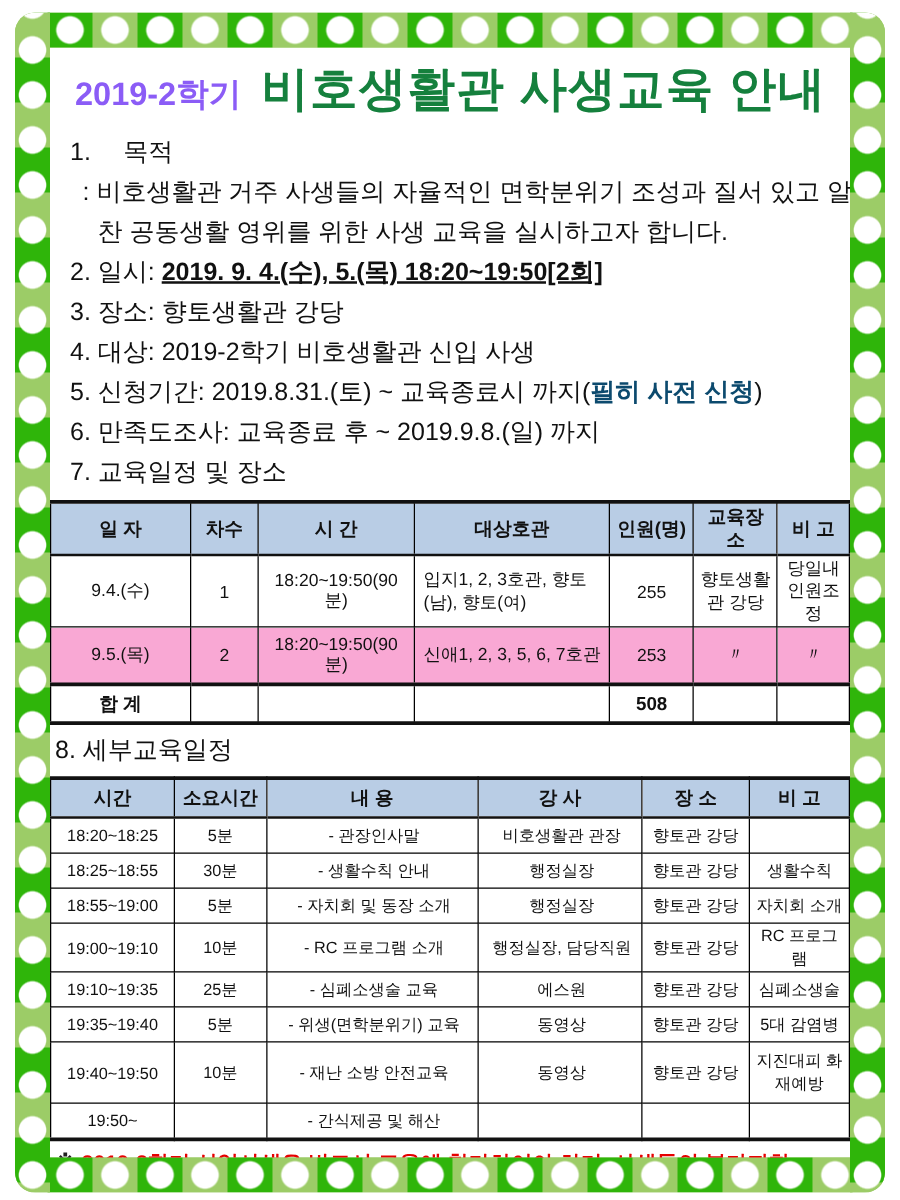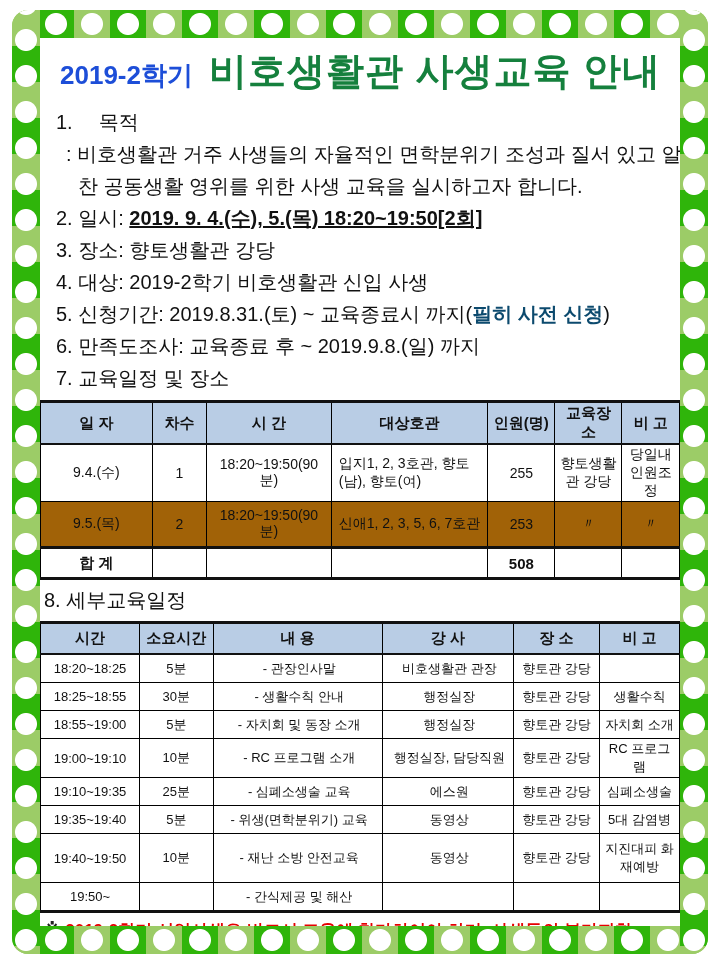--- a/index.html
+++ b/index.html
@@ -37,21 +37,21 @@
   }
   .strip-left{left:0;}
   .strip-right{right:0;}
 
   
   .content{
     position:absolute;left:40px;top:38px;right:40px;bottom:34px;
     overflow:hidden;
   }
   .title-row{display:flex;align-items:baseline;gap:16px;padding:8px 0 2px 20px;height:50px;}
-  .title-prefix{font-size:26px;font-weight:700;color:#1d4ed8;}
+  .title-prefix{font-size:26px;font-weight:700;color:#8b5cf6;}
   .title-main{font-size:38px;font-weight:700;color:#15803d;letter-spacing:1px;white-space:nowrap;}
 
   .list{font-size:20px;line-height:32px;padding-left:16px;margin-top:8px;}
   .list .row{white-space:nowrap;}
   .num-gap{display:inline-block;width:26px;}
   .indent1{padding-left:10px;}
   .indent2{padding-left:22px;}
   .bold-underline{font-weight:700;text-decoration:underline;text-align:right;}
   .red-strong{color:#0c4a6e;font-weight:700;text-align:right;}
 
@@ -64,21 +64,21 @@
     border:1px solid #000;padding:1px 4px;text-align:center;vertical-align:middle;
     overflow:hidden;
   }
   .doc-table thead th{
     background:#b9cde5;border-bottom:2.5px solid #111;font-weight:700;font-size:15px;height:27px;
   }
   #table1{font-size:14px;padding-left:40px;}
   #table1 tbody td.c3{text-align:left;padding-left:7px;}
   #table1 tbody tr:nth-child(1) td{height:48px;}
   #table1 tbody tr:nth-child(2) td{height:42px;}
-  #table1 tbody tr:nth-child(2){background:#a16207;}
+  #table1 tbody tr:nth-child(2){background:#f9a8d4;}
   #table1 tfoot td{border-top:3px solid #111;font-weight:700;height:26px;font-size:15px;}
 
   .sec8{font-size:20px;padding-left:4px;margin-top:6px;height:29px;line-height:29px;}
 
   #table2{font-size:13px;}
   #table2 tbody td{height:25px;}
   #table2 tbody td.c2,#table2 tbody td.c3{text-align:center;padding-left:7px;}
   #table2 tbody tr:nth-child(7) td{height:46px;}
 
   .notice{color:#e60000;font-weight:700;font-size:17px;line-height:23px;margin-top:6px;padding-left:4px;}

